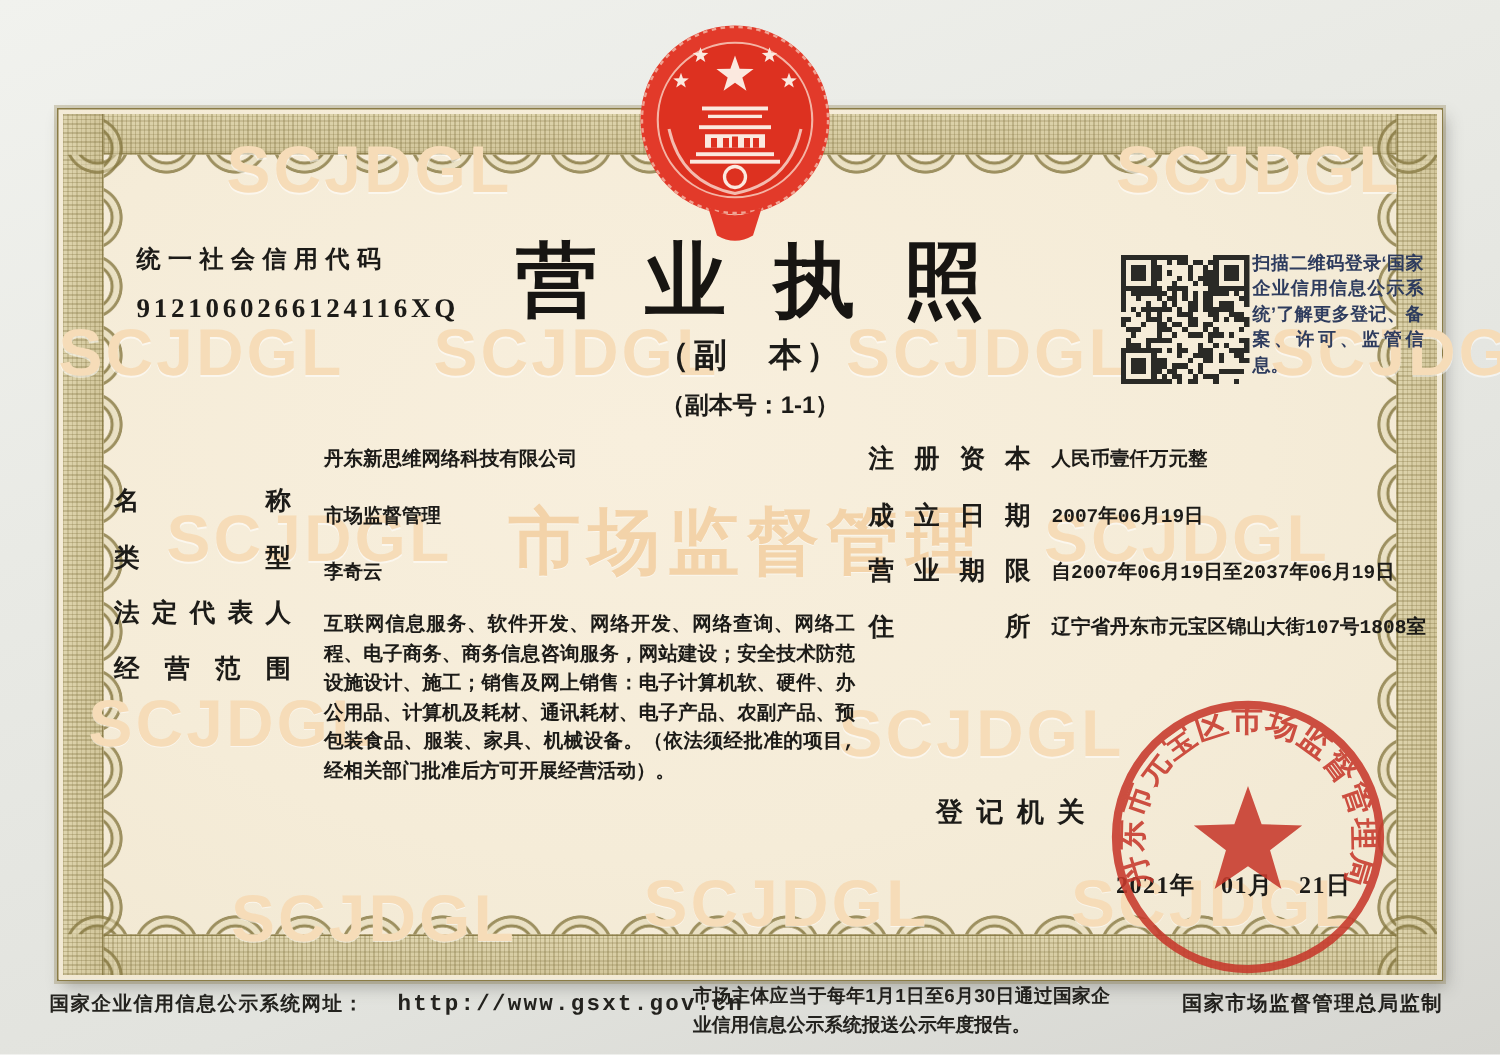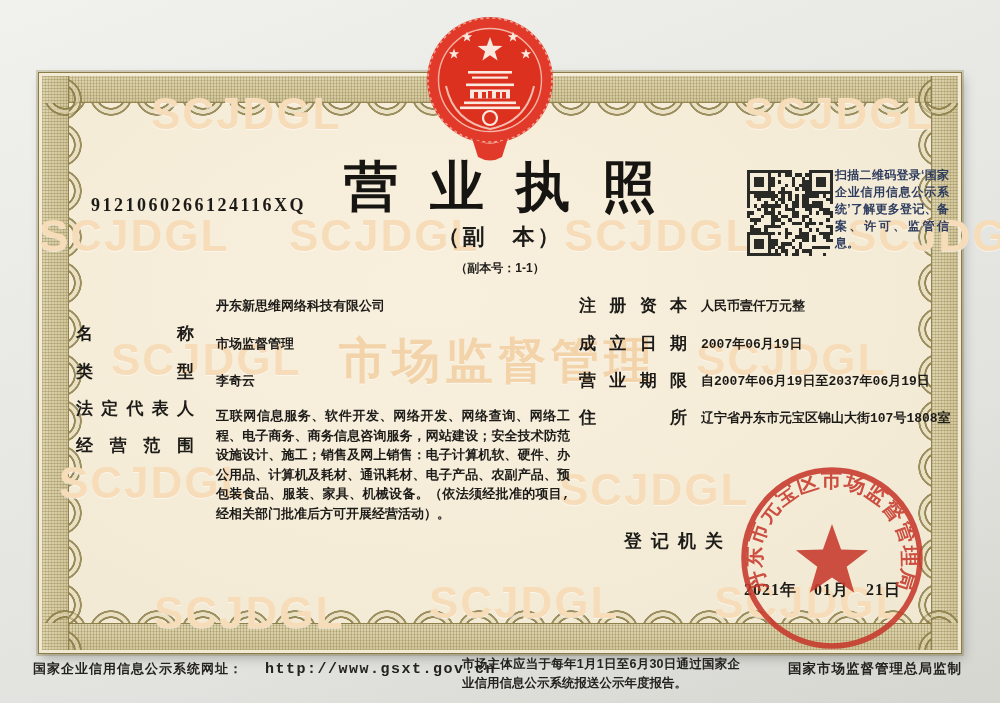--- a/index.html
+++ b/index.html
@@ -66,21 +66,21 @@
   .wm-big{
     position:absolute;left:300px;top:256px;font-weight:bold;font-size:48px;letter-spacing:5px;
     color:var(--wm-big,#f3d3a9);text-shadow:0 1px 0 rgba(255,255,255,.5);white-space:nowrap;z-index:2;
   }
   
   .txt{position:absolute;color:#1c1b18;z-index:3;}
   .credit-label{left:52px;top:90px;font-size:16px;font-weight:bold;letter-spacing:5px;}
   .credit-code{left:52px;top:122px;font-size:18px;letter-spacing:2.5px;font-family:"Liberation Serif",serif;font-weight:bold;}
   .title{left:0;right:0;top:78px;text-align:center;font-size:54px;font-weight:900;letter-spacing:32px;padding-left:32px;color:#171512;}
   .subtitle{left:0;right:0;top:149px;text-align:center;font-size:22px;font-weight:bold;letter-spacing:3px;}
-  .copyno{left:0;right:0;top:187px;text-align:center;font-size:12px;font-weight:bold;}
+  .copyno{left:0;right:0;top:187px;text-align:center;font-size:16px;font-weight:bold;}
   .qr{left:708px;top:97px;width:86px;height:86px;z-index:3;}
   .qr-caption{
     left:796px;top:94px;width:114px;font-size:12px;line-height:17px;font-weight:bold;
     color:#2e3c5e;text-align:justify;
   }
   .flabel{font-size:17px;font-weight:bold;text-align:justify;text-align-last:justify;letter-spacing:0;}
   .flabel.colL{left:37px;width:118px;margin-top:28px;}
   .flabel.colR{left:540px;width:108px;}
   .fvalue{font-family:Liberation Mono, monospace;font-weight:bold;font-size:13px;white-space:nowrap;}
   .fvalue.colL{left:177px;}
@@ -125,20 +125,21 @@
         <span class="wm" style="left: 808px; top: 138px;">SCJDGL</span>
         <span class="wm" style="left: 72px; top: 262px;">SCJDGL</span>
         <span class="wm" style="left: 657px; top: 262px;">SCJDGL</span>
         <span class="wm" style="left: 20px; top: 385px;">SCJDGL</span>
         <span class="wm" style="left: 520px; top: 392px;">SCJDGL</span>
         <span class="wm" style="left: 115px; top: 515px;">SCJDGL</span>
         <span class="wm" style="left: 390px; top: 505px;">SCJDGL</span>
         <span class="wm" style="left: 675px; top: 505px;">SCJDGL</span>
       </div>
 
+    <div class="txt credit-label">统一社会信用代码</div>
     <div class="txt credit-code">9121060266124116XQ</div>
 
     <div class="txt title">营业执照</div>
     <div class="txt subtitle">（副　本）</div>
     <div class="txt copyno">（副本号：1-1）</div>
 
     <div class="txt qr"><svg id="qrsvg" width="86" height="86" viewBox="0 0 25 25" shape-rendering="crispEdges">
           <rect x="7" y="0" width="1" height="1" fill="#2a2a26"></rect>
           <rect x="8" y="0" width="1" height="1" fill="#2a2a26"></rect>
           <rect x="9" y="0" width="1" height="1" fill="#2a2a26"></rect>

